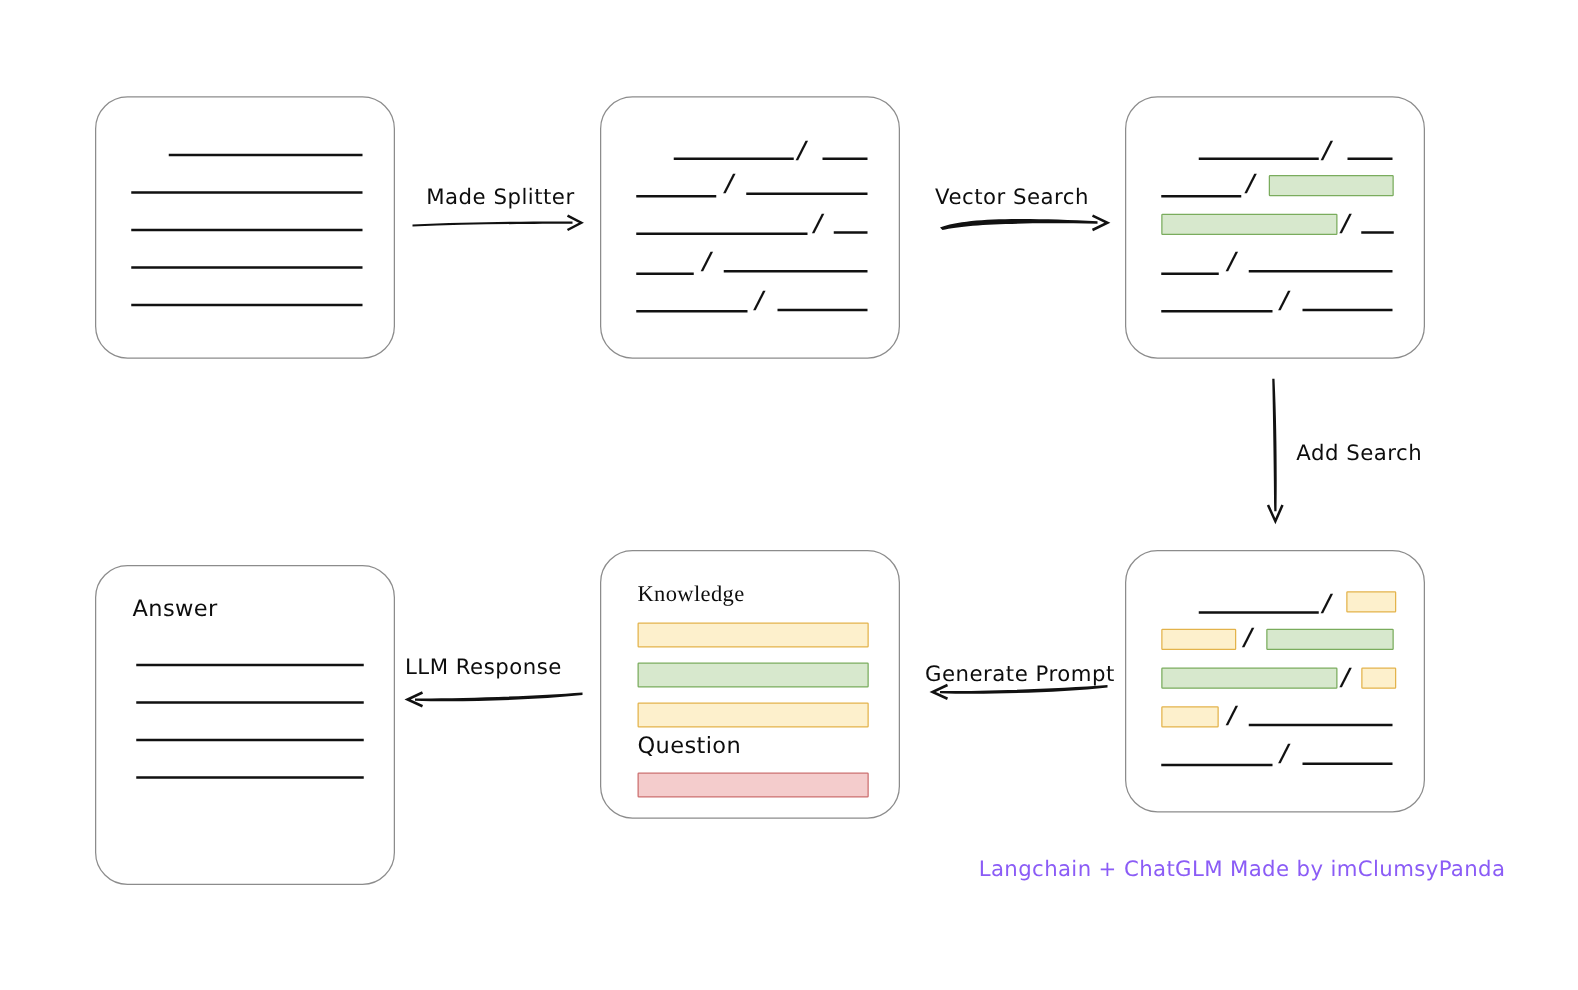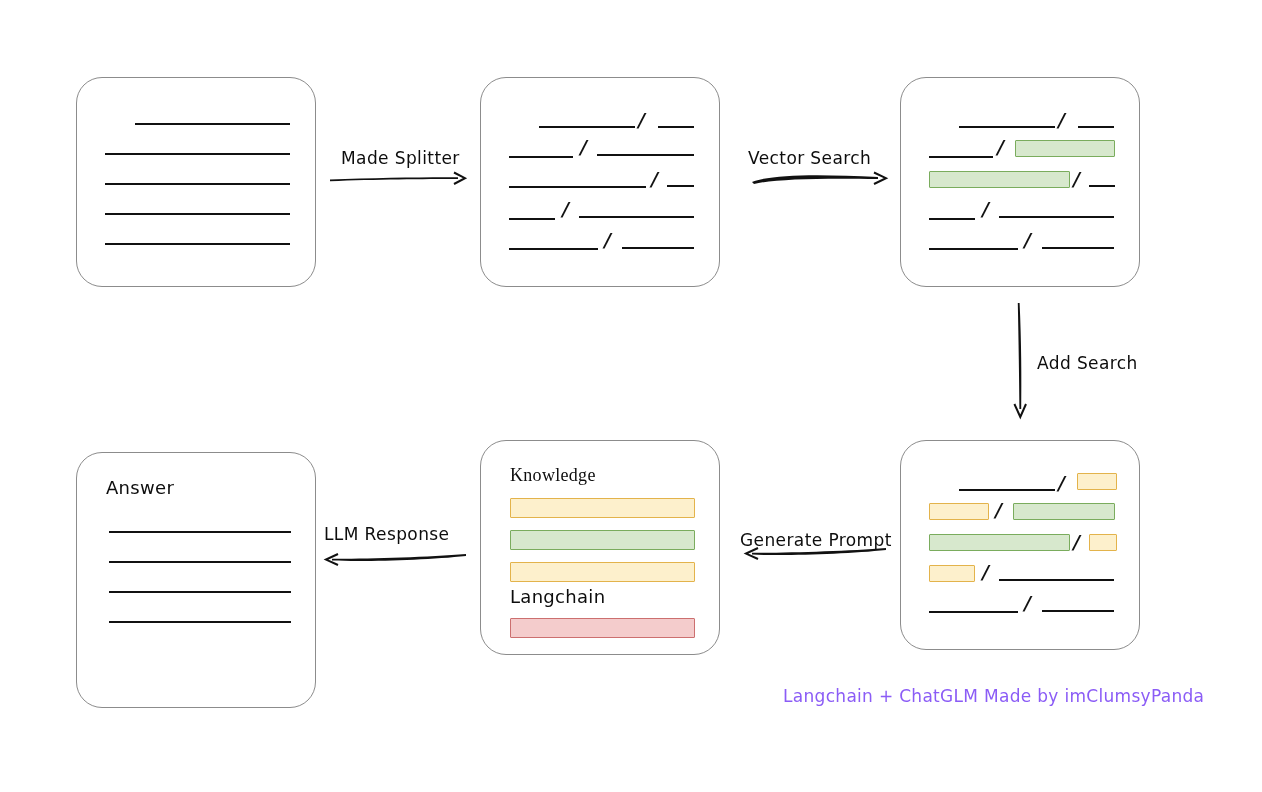--- a/index.html
+++ b/index.html
@@ -214,21 +214,21 @@
   <svg class="arrow-svg" style="left:738px; top:542px;" width="150" height="22" viewBox="0 0 150 22">
     <path class="arrow-stroke" d="M148,8 C110,12 50,14 14,12.6 L14,10.8 C50,11 110,9 148,6 Z"></path>
     <path class="arrow-head" d="M20,6 L8,11.6 L20,17"></path>
   </svg>
 
   <div class="card" style="left:480px; top:440px; width:240px; height:215px;">
     <div class="card-title" style="left:29px; top:24px;font-family:Liberation Serif, serif;">Knowledge</div>
     <div class="chip chip-yellow" style="left:29px; top:57px; width:185px; height:20px;"></div>
     <div class="chip chip-green" style="left:29px; top:89px; width:185px; height:20px;"></div>
     <div class="chip chip-yellow" style="left:29px; top:121px; width:185px; height:20px;"></div>
-    <div class="card-title" style="left:29px; top:145px;">Langchain</div>
+    <div class="card-title" style="left:29px; top:145px;">Question</div>
     <div class="chip chip-red" style="left:29px; top:177px; width:185px; height:20px;"></div>
   </div>
 
   <div class="hand" style="left:324px; top:524px;">LLM Response</div>
   <svg class="arrow-svg" style="left:318px; top:548px;" width="150" height="22" viewBox="0 0 150 22">
     <path class="arrow-stroke" d="M148,8 C110,12 50,14 14,12.6 L14,10.8 C50,11 110,9 148,6 Z"></path>
     <path class="arrow-head" d="M20,6 L8,11.6 L20,17"></path>
   </svg>
 
   <div class="card" style="left:76px; top:452px; width:240px; height:256px;text-align:right;">

